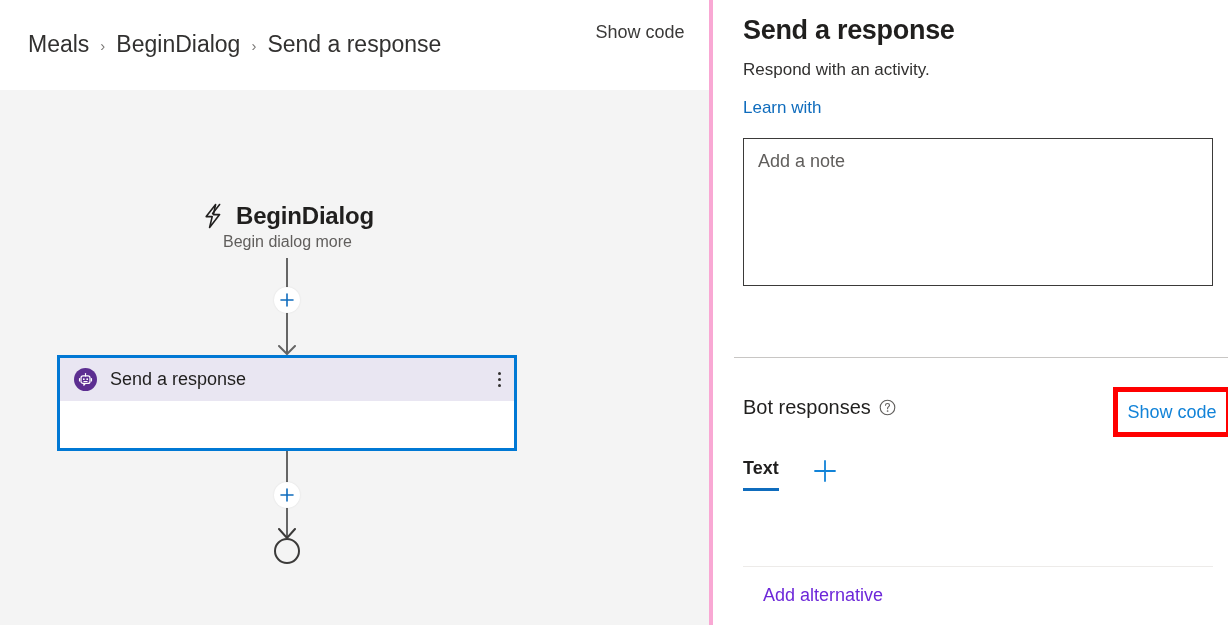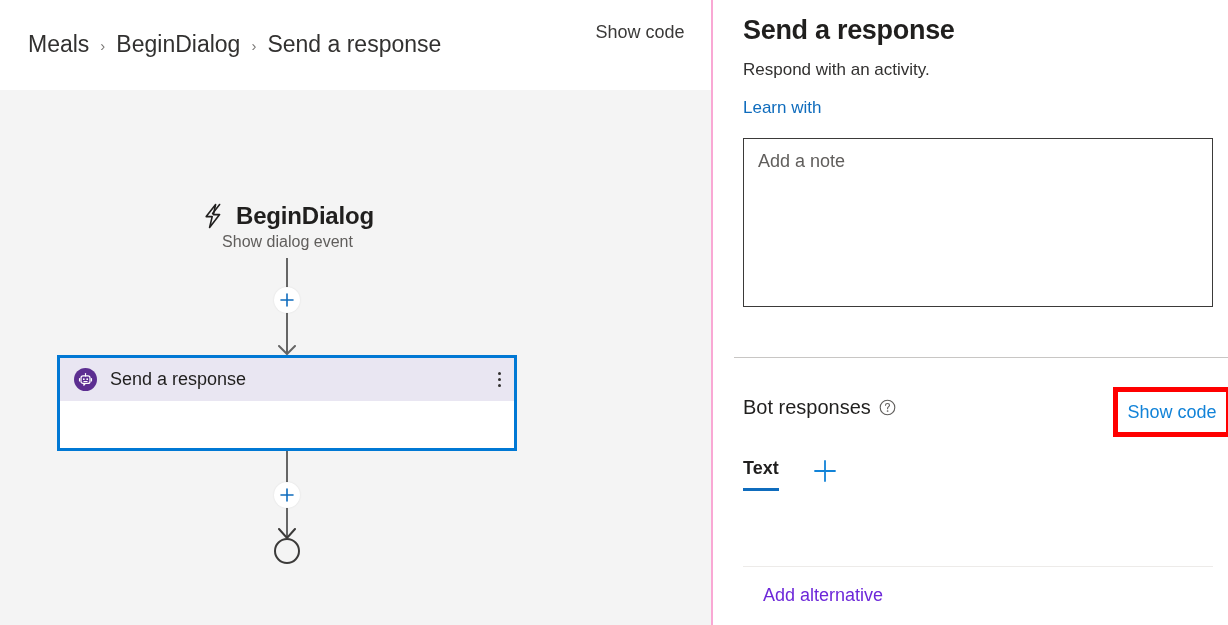--- a/index.html
+++ b/index.html
@@ -15,21 +15,21 @@
     position: relative;
   }
 
   
   #left-pane {
     position: absolute;
     left: 0; top: 0;
     width: 713px;
     height: 625px;
     background: #ffffff;
-    border-right: 2px solid #f9a8d4;
+    border-right: 4px solid #f9a8d4;
     box-sizing: border-box;
     overflow: hidden;
   }
 
   
   #breadcrumb-bar {
     position: absolute;
     left: 0; top: 0;
     width: 712px;
     height: 90px;
@@ -225,21 +225,21 @@
     display: inline-block;
     margin-top: 18px;
     font-size: 17px;
     color: #0f6cbd;
     text-decoration: none;
     cursor: pointer;
   }
   #note-box {
     margin: 20px 0 0 0;
     width: 470px;
-    height: 169px;
+    height: 148px;
     border: 1px solid #3b3a39;
     box-sizing: border-box;
     background: #ffffff;
     padding: 12px 14px;
     font-family: "Liberation Sans", sans-serif;
     font-size: 18px;
     color: #201f1e;
     resize: none;
     outline: none;
     display: block;
@@ -373,21 +373,21 @@
     <div id="trigger-node">
       <div id="trigger-title-row">
         <span style="display:flex;align-items:center;">
           <svg width="24" height="26" viewBox="0 0 24 26" fill="none">
             <path d="M14.6 1.5 L5.2 13.6 H11.2 L8.6 24.5 L18.6 11.6 H12.4 Z" stroke="#201f1e" stroke-width="1.6" fill="none" stroke-linejoin="round"></path>
             <path d="M18.6 1.5 L11.6 10.6" stroke="#201f1e" stroke-width="1.6" stroke-linecap="round"></path>
           </svg>
         </span>
         <span id="trigger-title">BeginDialog</span>
       </div>
-      <div id="trigger-sub">Show dialog event</div>
+      <div id="trigger-sub">Begin dialog more</div>
     </div>
 
     <div class="connector-line" style="left:286px; top:168px; height:95px;"></div>
     <div class="plus-circle" style="left:274px; top:197px;">
       <svg width="14" height="14" viewBox="0 0 14 14">
         <path d="M7 1 V13 M1 7 H13" stroke="#0f6cbd" stroke-width="1.6" stroke-linecap="round"></path>
       </svg>
     </div>
     <svg style="position:absolute; left:278px; top:255px;" width="18" height="11">
       <path d="M1 1 L9 9 L17 1" stroke="#656565" stroke-width="2" fill="none" stroke-linecap="round"></path>

